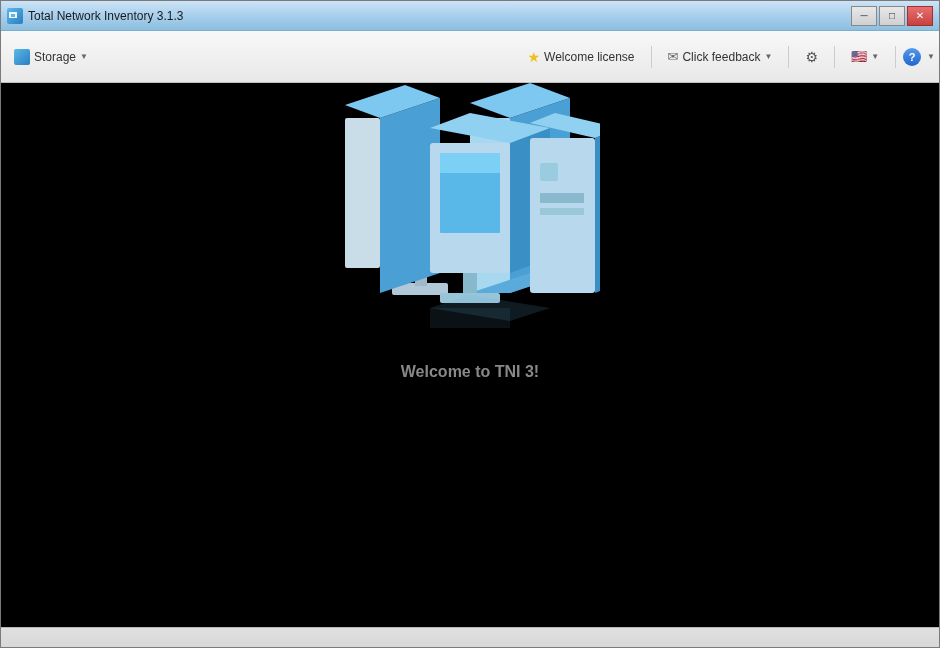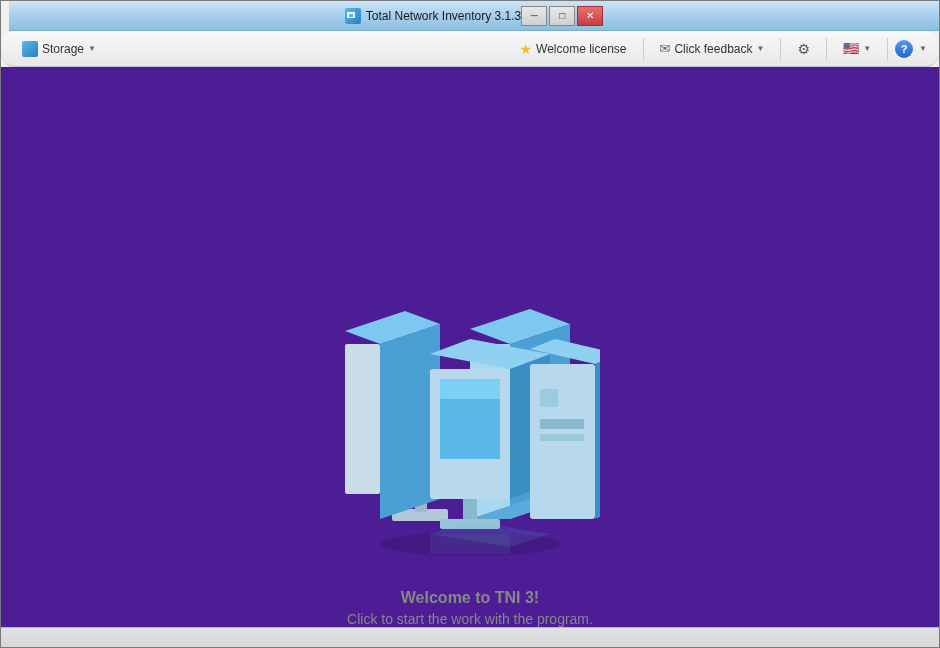--- a/index.html
+++ b/index.html
@@ -22,25 +22,24 @@
       flex-direction: column;
       box-shadow: 1px 1px 4px rgba(0,0,0,0.4);
     }
 
     
     .title-bar {
       height: 30px;
       background: linear-gradient(to bottom, #cde4f6 0%, #a8cfed 50%, #8dbfdf 100%);
       display: flex;
       align-items: center;
-      justify-content: center;
+      justify-content: space-between;
       padding: 0 6px;
       border-bottom: 1px solid #7aaecc;
       flex-shrink: 0;
-      margin-left: 8px;
     }
     .title-bar-left {
       display: flex;
       align-items: center;
       gap: 5px;
     }
     .title-bar-icon {
       width: 16px;
       height: 16px;
       background: linear-gradient(135deg, #5bb8e8, #2a7fc0);
@@ -71,29 +70,28 @@
       color: #333;
     }
     .title-btn.close-btn {
       background: linear-gradient(to bottom, #e87070, #c84040);
       color: white;
       border-color: #a03030;
     }
 
     
     .toolbar {
-      height: 36px;
+      height: 52px;
       background: linear-gradient(to bottom, #f8f8f8, #e8e8e8);
       border-bottom: 1px solid #c0c0c0;
       display: flex;
       align-items: center;
       justify-content: space-between;
-      padding: 0 12px;
+      padding: 0 4px;
       flex-shrink: 0;
-      border-radius: 14px;
     }
     .toolbar-left {
       display: flex;
       align-items: center;
     }
     .toolbar-right {
       display: flex;
       align-items: center;
       gap: 4px;
     }
@@ -150,24 +148,24 @@
       margin: 0 3px;
     }
     .dropdown-arrow {
       font-size: 8px;
       color: #666;
     }
 
     
     .main-content {
       flex: 1;
-      background: #4c1d95;
-      display: flex;
-      align-items: center;
-      justify-content: flex-end;
+      background: #000000;
+      display: flex;
+      align-items: center;
+      justify-content: flex-start;
       flex-direction: column;
       position: relative;
     }
 
     
     .logo-container {
       display: flex;
       flex-direction: column;
       align-items: center;
       gap: 20px;
@@ -313,20 +311,19 @@
         <rect x="200" y="145" width="44" height="7" fill="#9ac8d8" rx="1"></rect>
 
         <rect x="200" y="100" width="18" height="18" fill="#9acce0" rx="2"></rect>
 
         <polygon points="90,245 170,258 210,245 130,232" fill="rgba(100,180,220,0.15)"></polygon>
         <rect x="90" y="245" width="80" height="20" fill="rgba(100,180,220,0.1)"></rect>
       </svg>
 
       <div class="welcome-text">
         <div class="welcome-line1">Welcome to TNI 3!</div>
-        <div class="welcome-line2">Click to start the work with the program.</div>
       </div>
     </div>
   </div>
 
   <div class="status-bar"></div>
 
 </div>
 
 </body></html>

